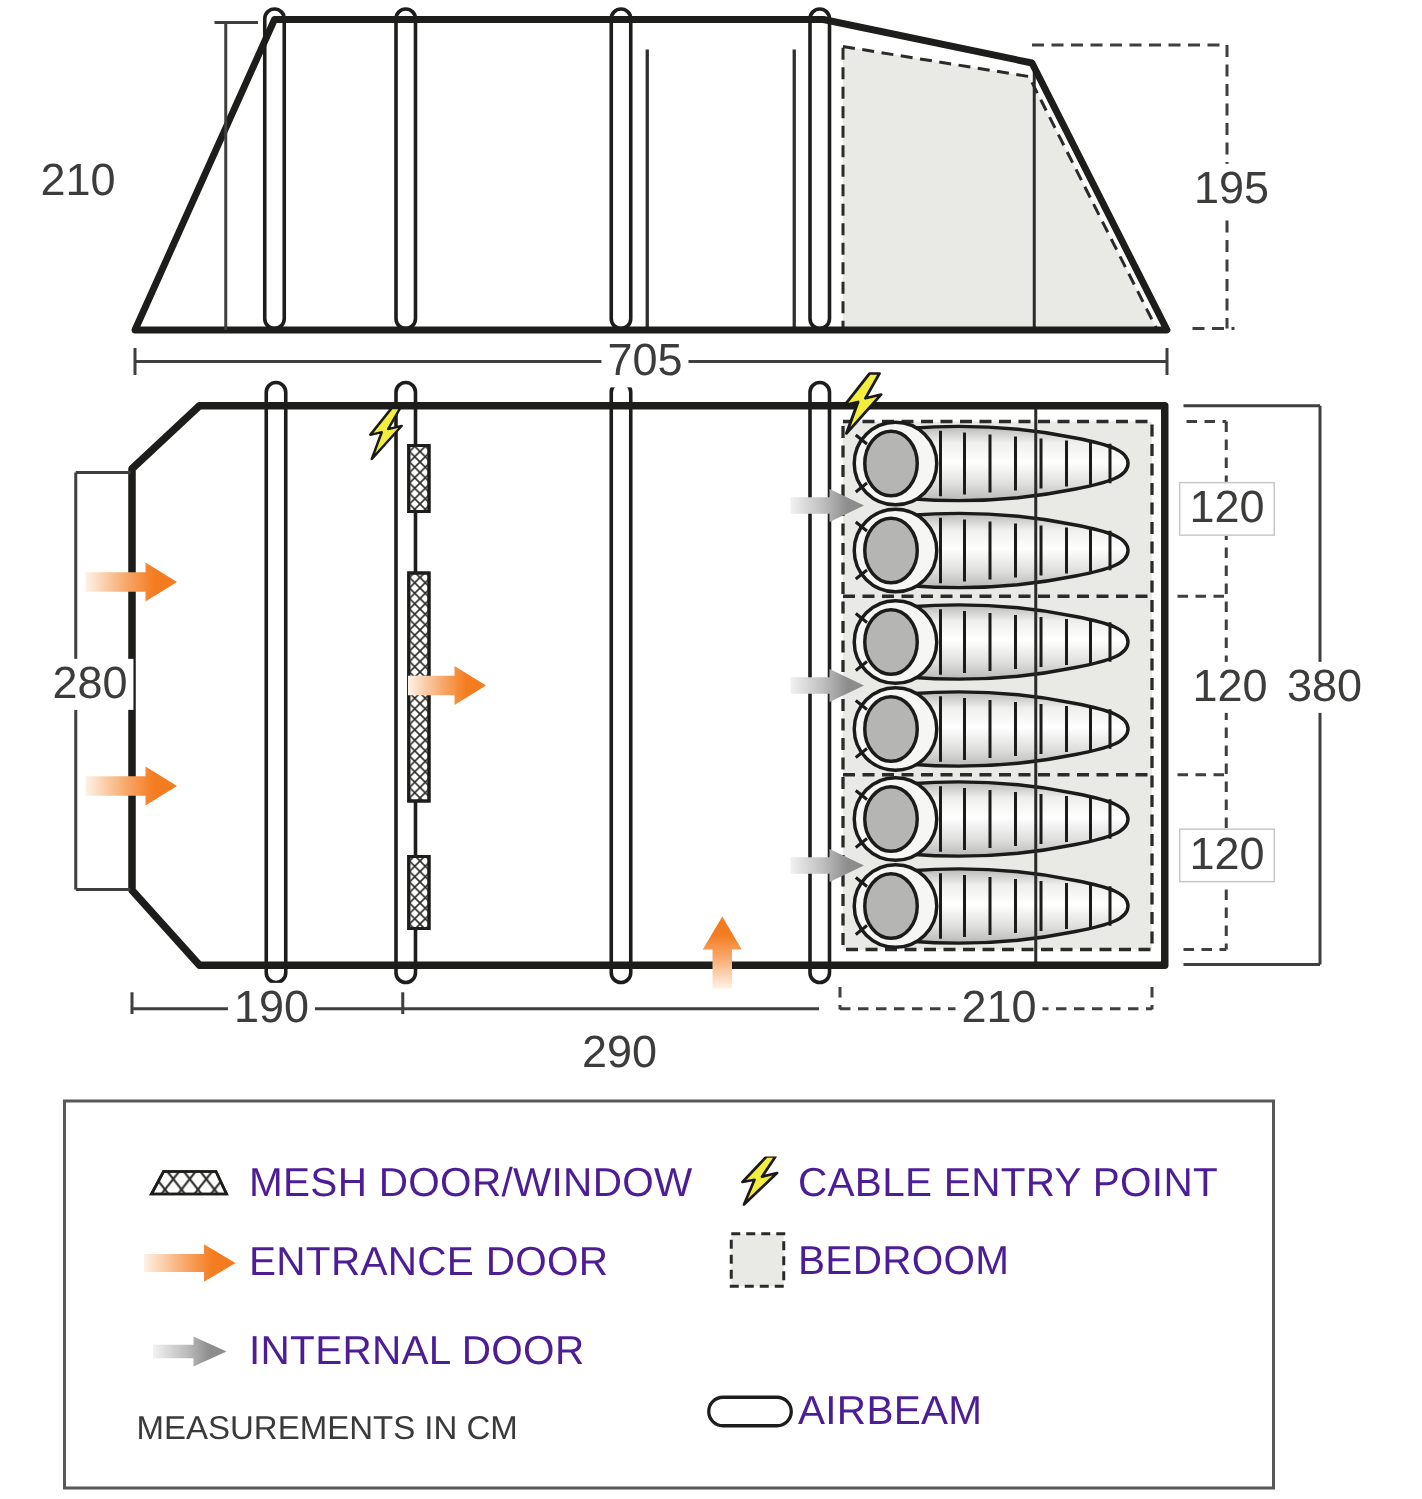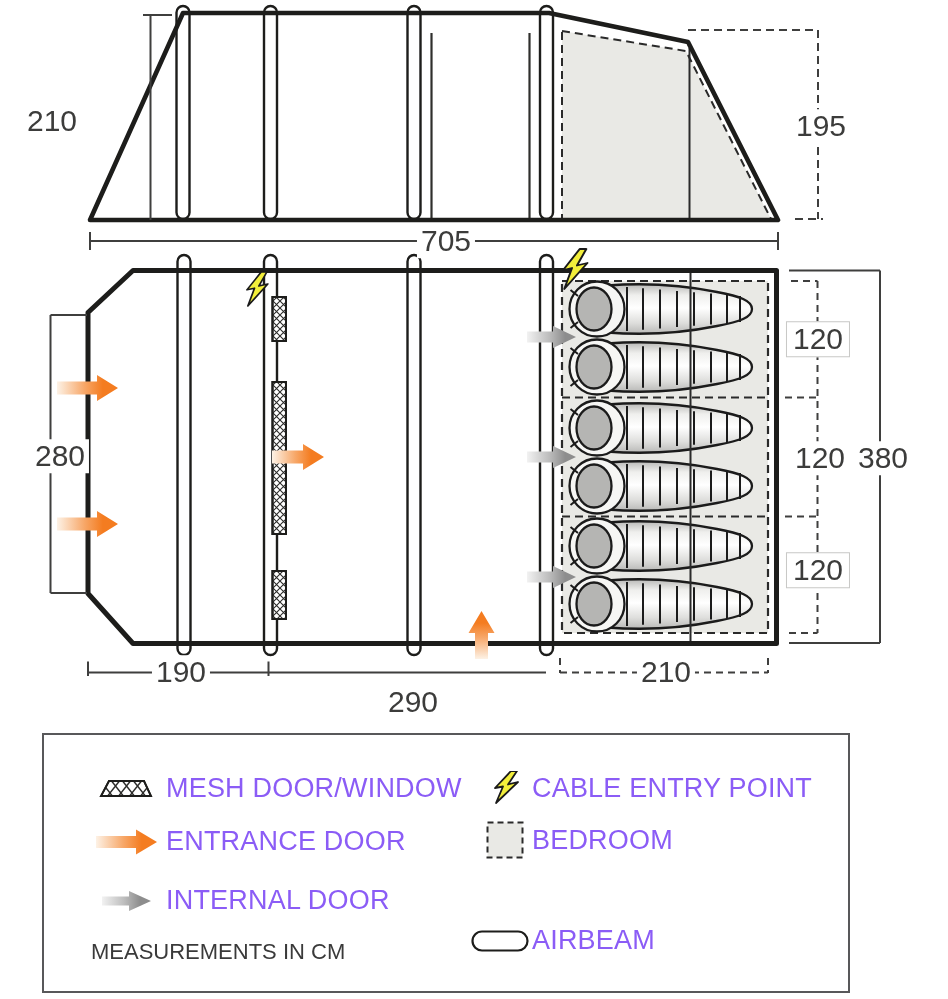--- a/index.html
+++ b/index.html
@@ -7,21 +7,21 @@
          font-family:"Liberation Sans", sans-serif;}
   #diagram-svg{position:absolute;left:0;top:0;z-index:1;}
   .dim{position:absolute;z-index:2;transform:translate(-50%,-50%);
        background:#ffffff;color:#3c3c3b;font-size:30px;line-height:1.05;
        padding:1px 4px;white-space:nowrap;}
   .dim.boxed{border:1px solid #c8c8c6;padding:1px 6px;}
   .legend{position:absolute;left:42px;top:733px;width:804px;height:256px;
           border:2px solid #58585a;background:#ffffff;z-index:2;}
   .legend-item{position:absolute;display:flex;align-items:center;}
   .legend-swatch{display:flex;align-items:center;justify-content:center;}
-  .legend-label{color:#8b5cf6;font-size:27px;letter-spacing:0.2px;white-space:nowrap;}
+  .legend-label{color:#4c1d95;font-size:27px;letter-spacing:0.2px;white-space:nowrap;}
   .legend-footer{position:absolute;left:47px;top:204px;color:#3a3a3a;font-size:22px;}
 </style>
 </head>
 <body>
 
 <div id="stage">
 
 <svg id="diagram-svg" width="948" height="999" viewBox="0 0 948 999">
   <defs>
     <pattern id="meshPat" patternUnits="userSpaceOnUse" width="7" height="7">
@@ -149,21 +149,21 @@
     <path d="M 50.5 315 V 593 M 50.5 315 H 87 M 50.5 593 H 87"></path>
     <path d="M 88 672.5 H 546 M 88 661.5 V 676 M 268.5 661.5 V 676"></path>
     <path d="M 560 672.5 H 768 M 560 658 V 673 M 768 658 V 673" stroke-dasharray="7 5"></path>
     <path d="M 880 270.5 V 643 M 789 270.5 H 880 M 789 643 H 880"></path>
     <path d="M 817.5 281 V 633 M 791 281 H 817.5 M 785 397.5 H 817.5 M 785 516.5 H 817.5 M 789 633 H 817.5" stroke-dasharray="7 5"></path>
   </g>
 </svg>
 
 <div class="dim" style="left:52px;  top:121px;">210</div>
 <div class="dim" style="left:821px; top:126px;">195</div>
-<div class="dim" style="left:430px; top:241px;margin-left:16px;">705</div>
+<div class="dim" style="left:430px; top:241px;">705</div>
 <div class="dim" style="left:60px;  top:456px;">280</div>
 <div class="dim boxed" style="left:818px; top:339px;">120</div>
 <div class="dim" style="left:820px; top:458px;">120</div>
 <div class="dim" style="left:883px; top:458px;text-align:right;">380</div>
 <div class="dim boxed" style="left:818px; top:570px;">120</div>
 <div class="dim" style="left:181px; top:672px;">190</div>
 <div class="dim" style="left:413px; top:702px;">290</div>
 <div class="dim" style="left:666px; top:672px;">210</div>
 
 <div class="legend">

